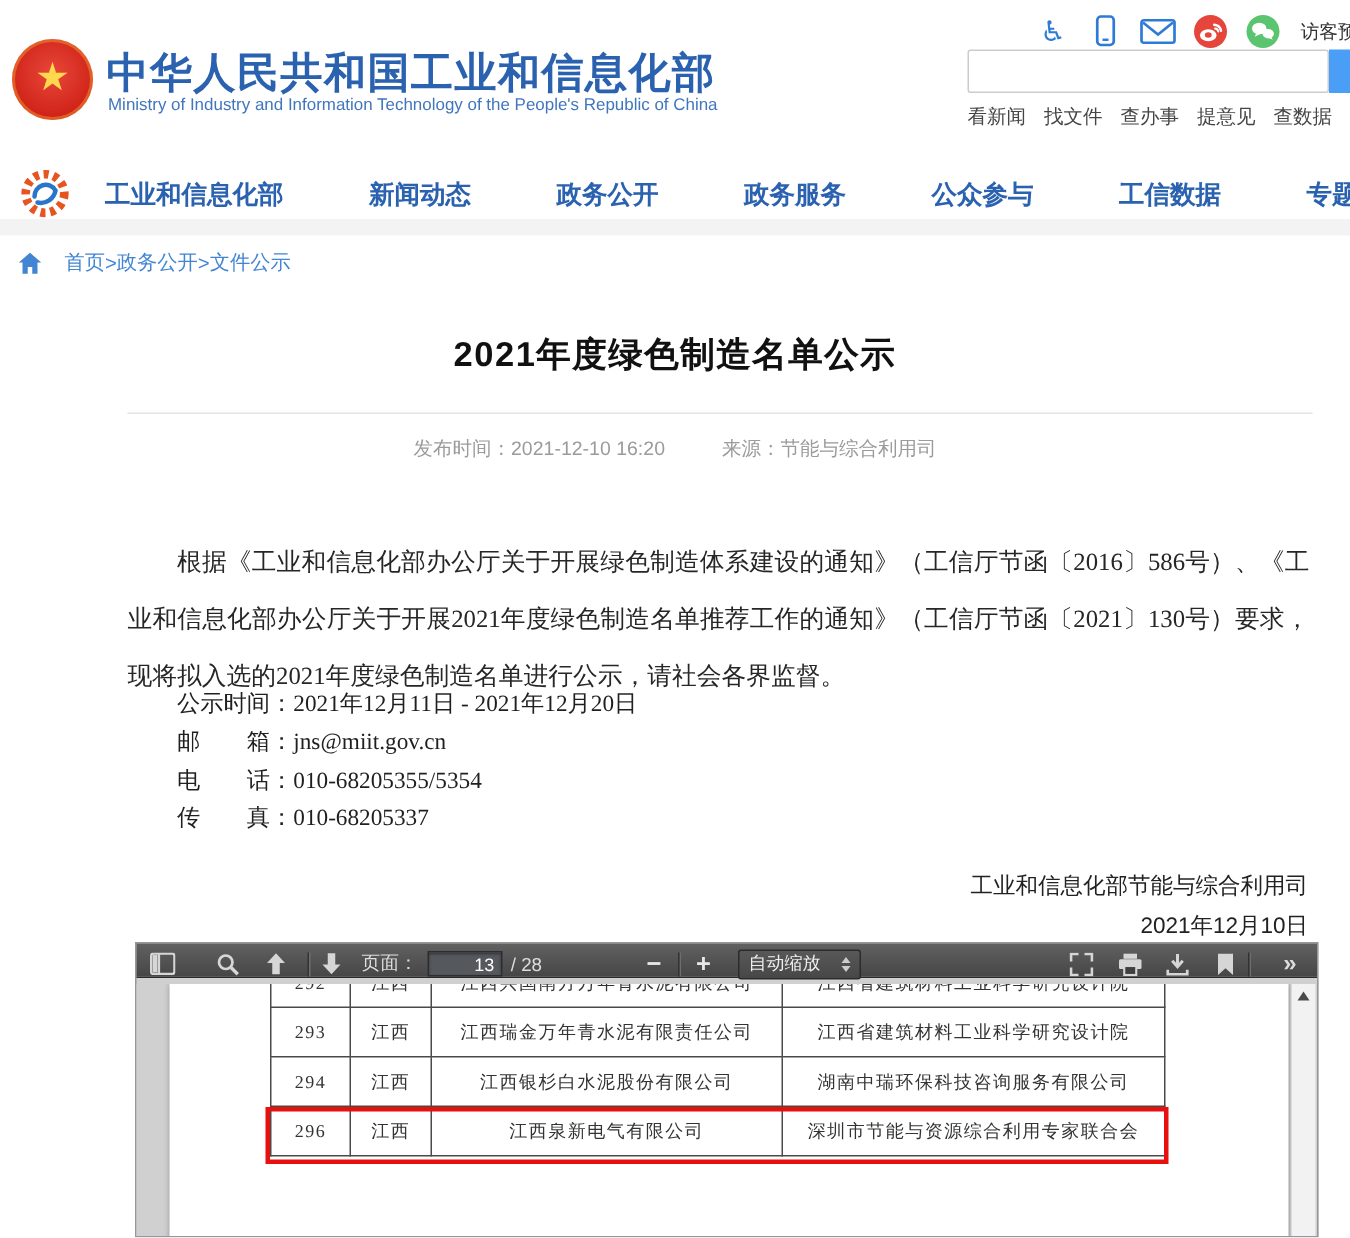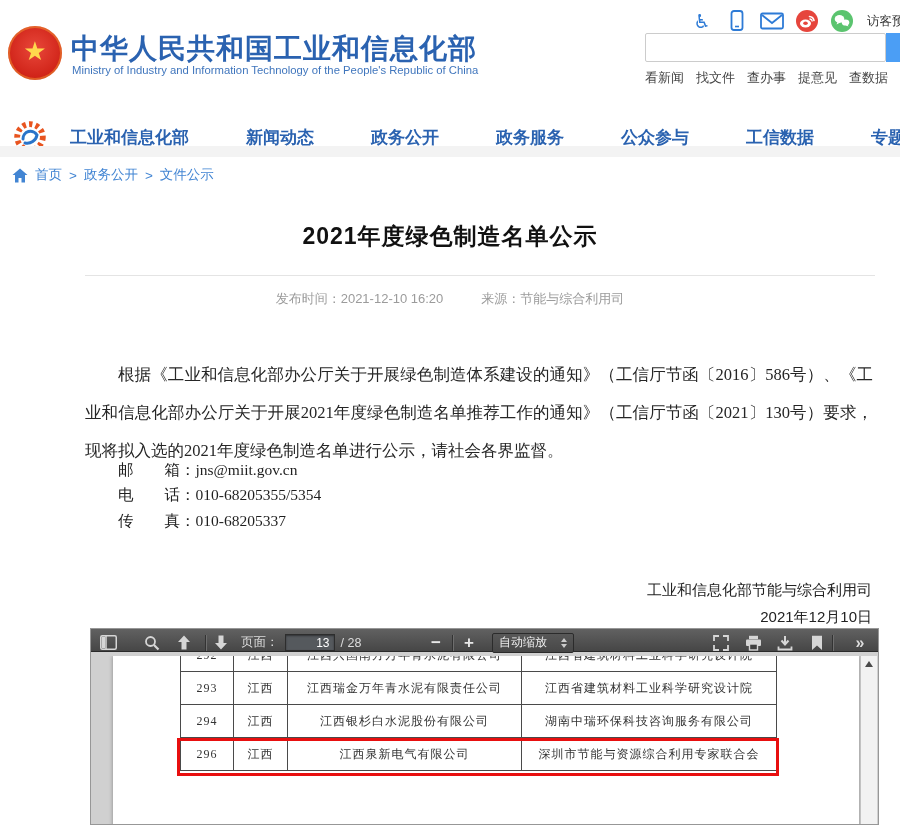--- a/index.html
+++ b/index.html
@@ -22,30 +22,30 @@
   .visitor-link{font-size:12.5px;color:#333;margin-left:2px;white-space:nowrap;cursor:pointer;}
   .search-input{position:absolute;left:645px;top:33px;width:241px;height:29px;border:1px solid #ccc;
                 border-radius:2px;padding:0 8px;font-size:13px;outline:none;font-family:inherit;}
   .search-button{position:absolute;left:886px;top:33px;width:34px;height:29px;background:#4b9ef5;
                  border-radius:0 2px 2px 0;cursor:pointer;}
   .quick-links{position:absolute;left:645px;top:69px;width:243px;display:flex;justify-content:space-between;
                font-size:13px;color:#454545;}
   .qlink{cursor:pointer;white-space:nowrap;}
 
   
-  .main-nav{position:absolute;left:0;top:112px;width:716px;height:50px;background:#fff;}
+  .main-nav{position:absolute;left:0;top:104px;width:716px;height:50px;background:#fff;}
   .nav-logo{position:absolute;left:12px;top:7px;width:36px;height:36px;display:inline-flex;}
   .nav-items{position:absolute;left:70px;top:0;height:50px;display:flex;align-items:center;gap:57px;}
   .nav-item{font-size:17px;font-weight:bold;color:#2a62b0;white-space:nowrap;cursor:pointer;}
   .divider-strip{position:absolute;left:0;top:146px;width:900px;height:11px;background:#f3f3f3;}
 
   
   .breadcrumb{position:absolute;left:12px;top:163px;height:24px;display:flex;align-items:center;gap:7px;
               font-size:13.5px;color:#4285d3;}
-  .bc-items{display:inline-flex;gap:7px;align-items:center;}
+  .bc-items{display:inline-flex;align-items:center;margin-left:8px;}
   .bc-item{cursor:pointer;white-space:nowrap;}
 
   
   .article-title{position:absolute;left:0;top:221px;width:900px;text-align:center;font-size:23px;
                  font-weight:bold;color:#111;letter-spacing:1px;}
   .title-rule{position:absolute;left:85px;top:275px;width:790px;height:1px;background:#e4e4e4;}
   .meta{position:absolute;left:0;top:290px;width:900px;display:flex;justify-content:center;gap:38px;
         font-size:13px;color:#9b9b9b;}
   .body-text{position:absolute;left:85px;top:356px;width:788px;
              font-family:"Liberation Serif","DejaVu Serif",serif;
@@ -191,20 +191,21 @@
 
   <main>
     <h2 class="article-title">2021年度绿色制造名单公示</h2>
     <div class="title-rule"></div>
     <div class="meta">
       <span>发布时间：2021-12-10 16:20</span>
       <span>来源：节能与综合利用司</span>
     </div>
     <p class="body-text">根据《工业和信息化部办公厅关于开展绿色制造体系建设的通知》（工信厅节函〔2016〕586号）、《工业和信息化部办公厅关于开展2021年度绿色制造名单推荐工作的通知》（工信厅节函〔2021〕130号）要求，现将拟入选的2021年度绿色制造名单进行公示，请社会各界监督。</p>
     <div class="contact-lines">
+        <div class="contact-line">公示时间：2021年12月11日 - 2021年12月20日</div>
         <div class="contact-line">邮　　箱：jns@miit.gov.cn</div>
         <div class="contact-line">电　　话：010-68205355/5354</div>
         <div class="contact-line">传　　真：010-68205337</div>
       </div>
     <div class="sig-org">工业和信息化部节能与综合利用司</div>
     <div class="sig-date">2021年12月10日</div>
   </main>
 
   <div class="pdf-viewer">
     <div class="pdf-toolbar">

